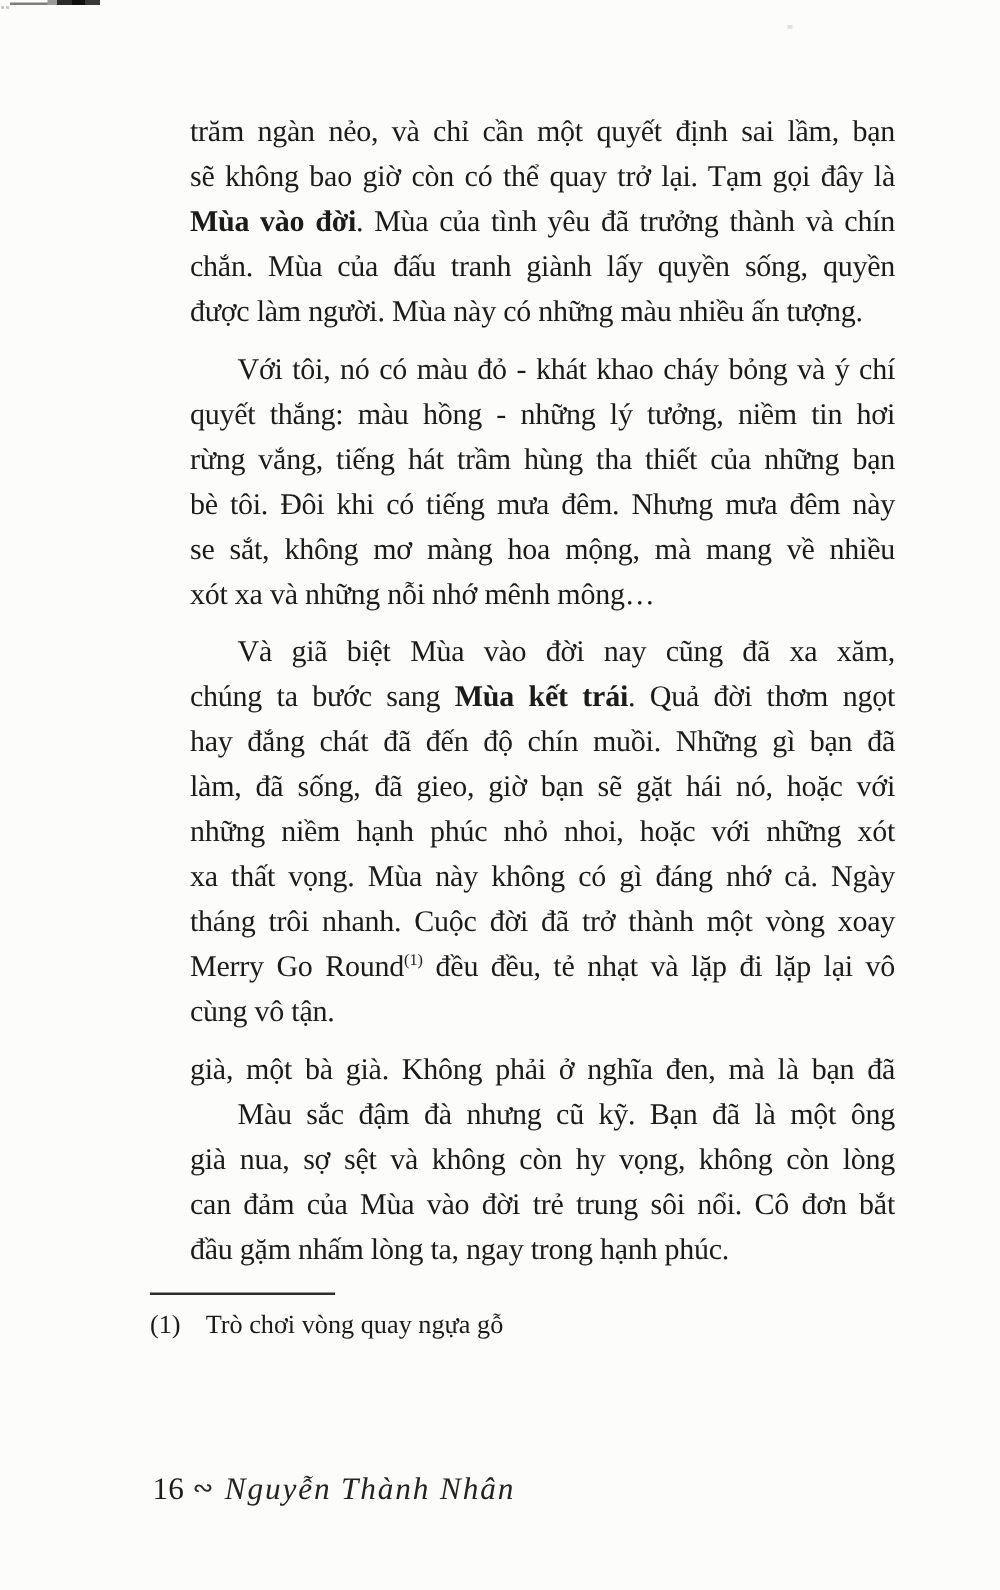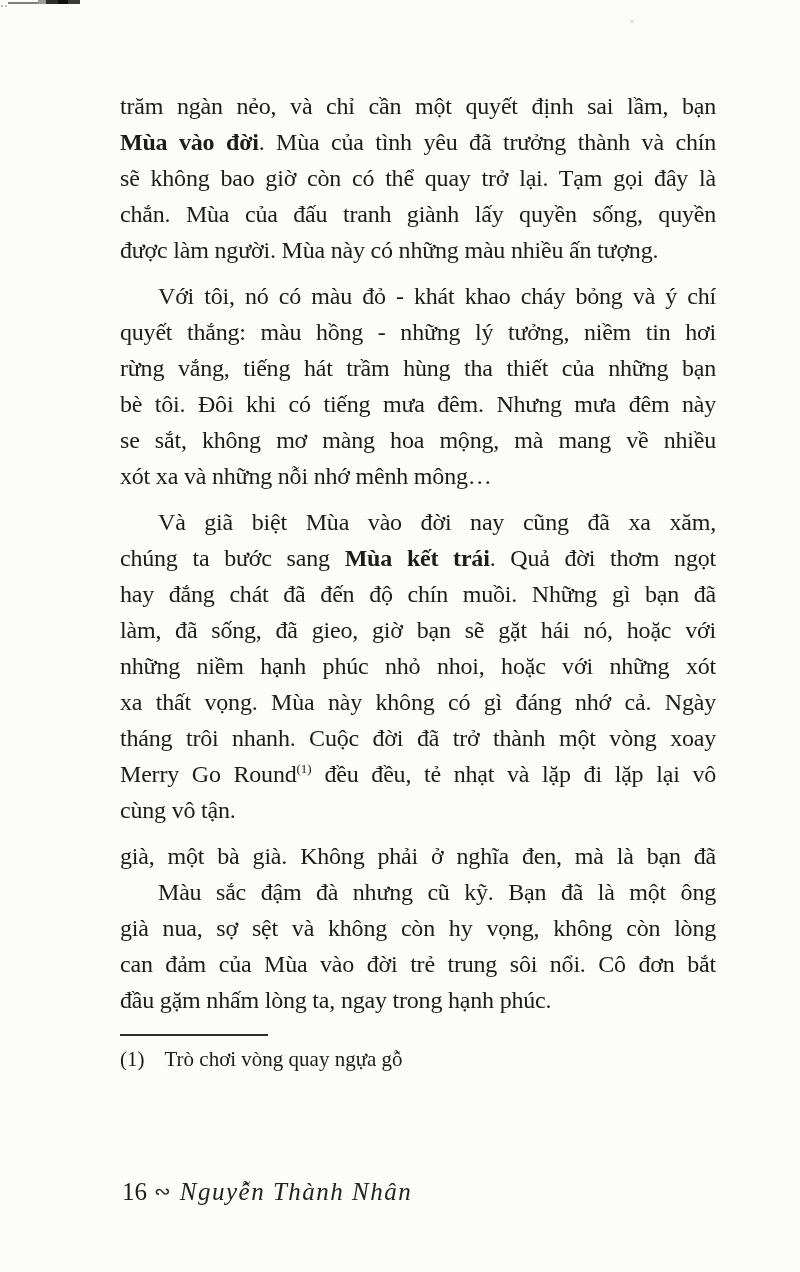--- a/index.html
+++ b/index.html
@@ -18,21 +18,21 @@
   .artifact-thin { left: 8px; top: 2px; width: 31px; height: 2px; background: #7d7d7d; }
   .artifact-bar  { left: 38px; top: 0;  width: 42px; height: 4px;
     background: linear-gradient(90deg,#9a9a9a 0 8px,#2c2c2c 8px 20px,#111 20px 30px,#3a3a3a 30px 42px); }
   .artifact-dot  { left: 630px; top: 20px; width: 4px; height: 3px; background: #e2e2e0; }
 
   .text-column {
     position: absolute;
     left: 120px; top: 88px;
     width: 596px;
   }
-  .para { margin-top: 10px; }
+  .para { margin-top: 10px; margin-left: 32px; }
   .para:first-child { margin-top: 0; }
   .line {
     font-size: 24px;
     line-height: 36px;
     letter-spacing: -0.2px;
     white-space: nowrap;
     text-align: justify;
     text-align-last: justify;
   }
   .line.last { text-align-last: left; }
@@ -69,22 +69,22 @@
   <div class="artifact artifact-specks"></div>
   <div class="artifact artifact-thin"></div>
   <div class="artifact artifact-bar"></div>
   <div class="artifact artifact-dot"></div>
 
   <main class="text-column">
 
     <div id="paragraphs">
         <div class="para">
           <div class="line"><span>trăm ngàn nẻo, và chỉ cần một quyết định sai lầm, bạn</span></div>
+          <div class="line"><span>sẽ không bao giờ còn có thể quay trở lại. Tạm gọi đây là</span></div>
           <div class="line"><b>Mùa vào đời</b><span>. Mùa của tình yêu đã trưởng thành và chín</span></div>
-          <div class="line"><span>sẽ không bao giờ còn có thể quay trở lại. Tạm gọi đây là</span></div>
           <div class="line"><span>chắn. Mùa của đấu tranh giành lấy quyền sống, quyền</span></div>
           <div class="line last"><span>được làm người. Mùa này có những màu nhiều ấn tượng.</span></div>
         </div>
         <div class="para">
           <div class="line indent"><span>Với tôi, nó có màu đỏ - khát khao cháy bỏng và ý chí</span></div>
           <div class="line"><span>quyết thắng: màu hồng - những lý tưởng, niềm tin hơi</span></div>
           <div class="line"><span>rừng vắng, tiếng hát trầm hùng tha thiết của những bạn</span></div>
           <div class="line"><span>bè tôi. Đôi khi có tiếng mưa đêm. Nhưng mưa đêm này</span></div>
           <div class="line"><span>se sắt, không mơ màng hoa mộng, mà mang về nhiều</span></div>
           <div class="line last"><span>xót xa và những nỗi nhớ mênh mông…</span></div>

